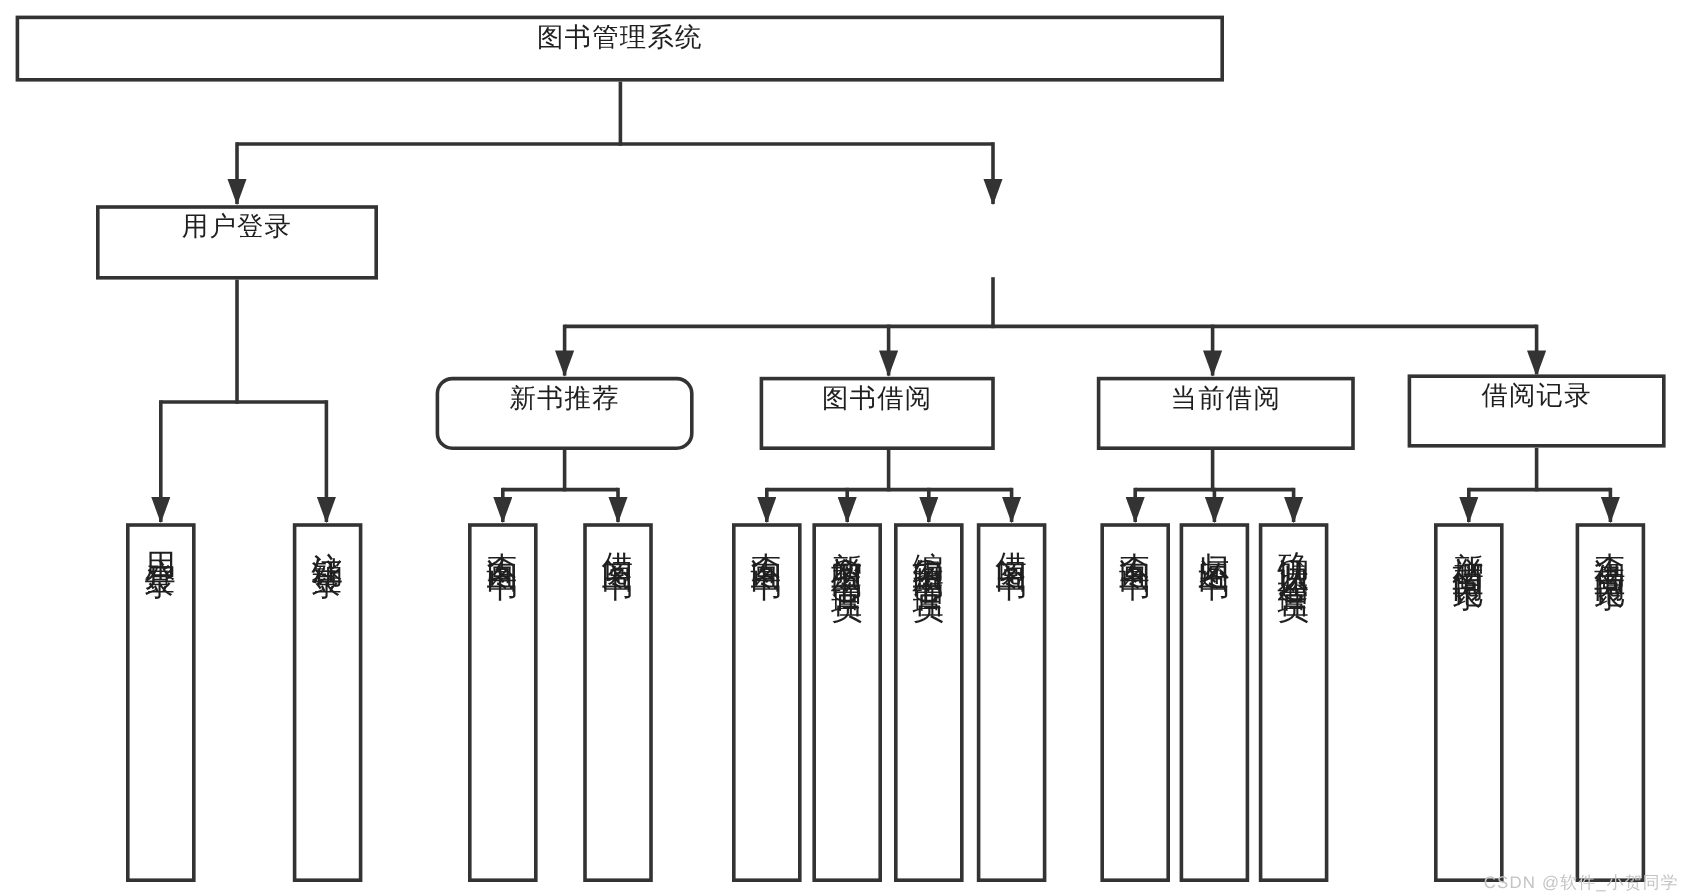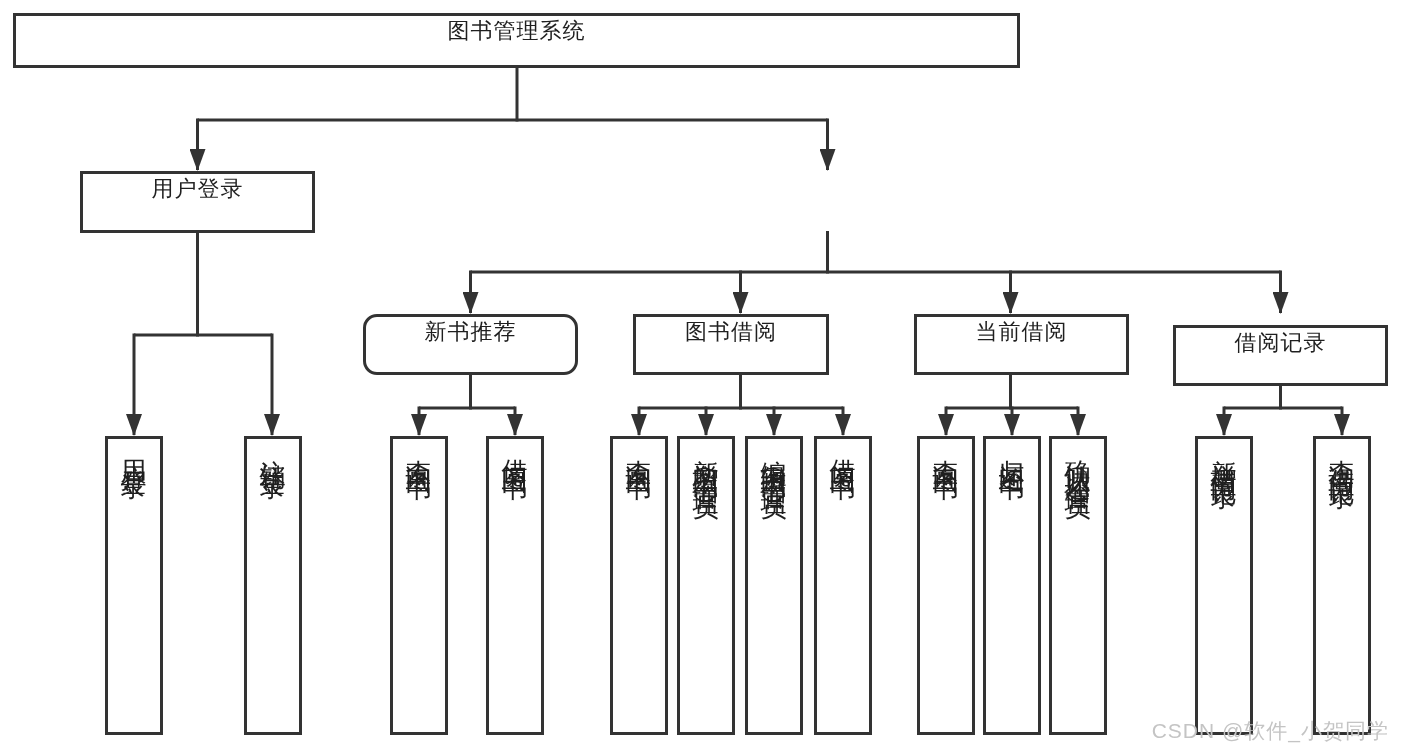--- a/index.html
+++ b/index.html
@@ -41,23 +41,23 @@
   }
   .node-leaf .label {
     writing-mode: vertical-rl;
     text-orientation: mixed;
     font-size: 26px;
     letter-spacing: 5px;
     line-height: 1;
   }
   .watermark {
     position: absolute;
-    right: 16px;
+    right: 6px;
     bottom: 2px;
-    font-size: 21px;
+    font-size: 14px;
     color: #c4c4c4;
     letter-spacing: 1px;
     z-index: 5;
     white-space: nowrap;
   }
 </style>
 </head>
 <body>
 
 <div id="canvas">
@@ -136,21 +136,21 @@
 
   <div class="node node-branch" style="left:363px; top:314px; width:215px; height:61px;border-radius:14px;">
     <span class="label">新书推荐</span>
   </div>
   <div class="node node-branch" style="left:633px; top:314px; width:196px; height:61px;">
     <span class="label">图书借阅</span>
   </div>
   <div class="node node-branch" style="left:903px; top:314px; width:215px; height:61px;margin-left:11px;">
     <span class="label">当前借阅</span>
   </div>
-  <div class="node node-branch" style="left:1173px; top:325px; width:215px; height:61px;">
+  <div class="node node-branch" style="left:1173px; top:312px; width:215px; height:61px;">
     <span class="label">借阅记录</span>
   </div>
 
   <div class="node node-leaf" style="left:105px;">
     <span class="label">用户登录</span>
   </div>
   <div class="node node-leaf" style="left:244px;">
     <span class="label">注销登录</span>
   </div>
 

